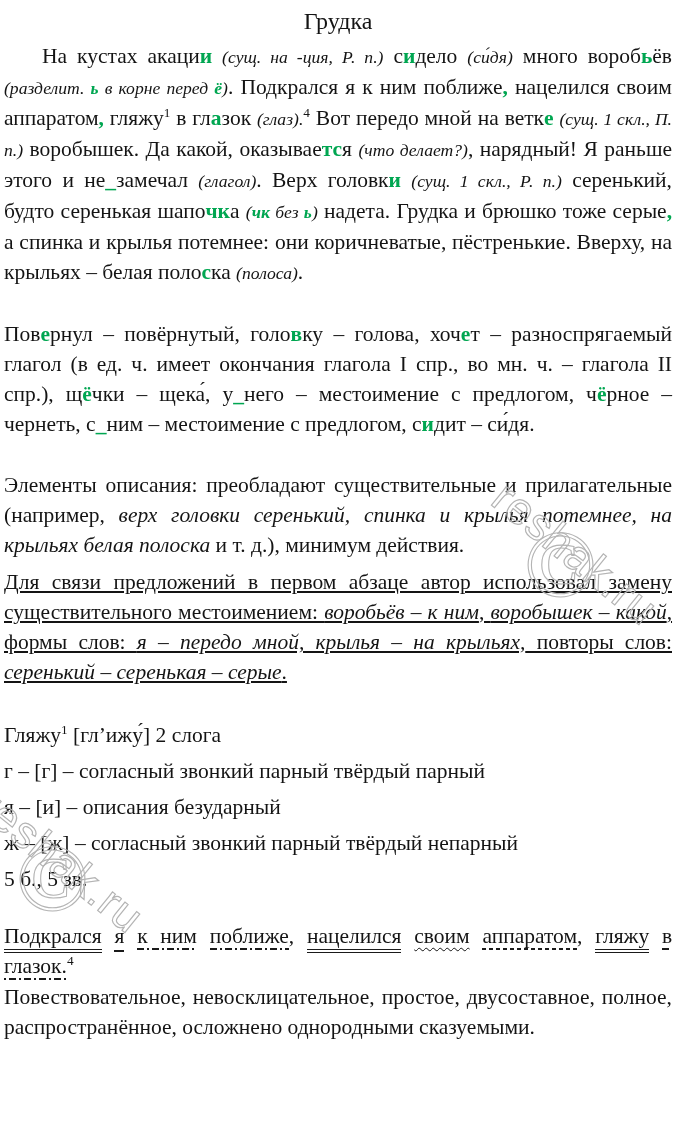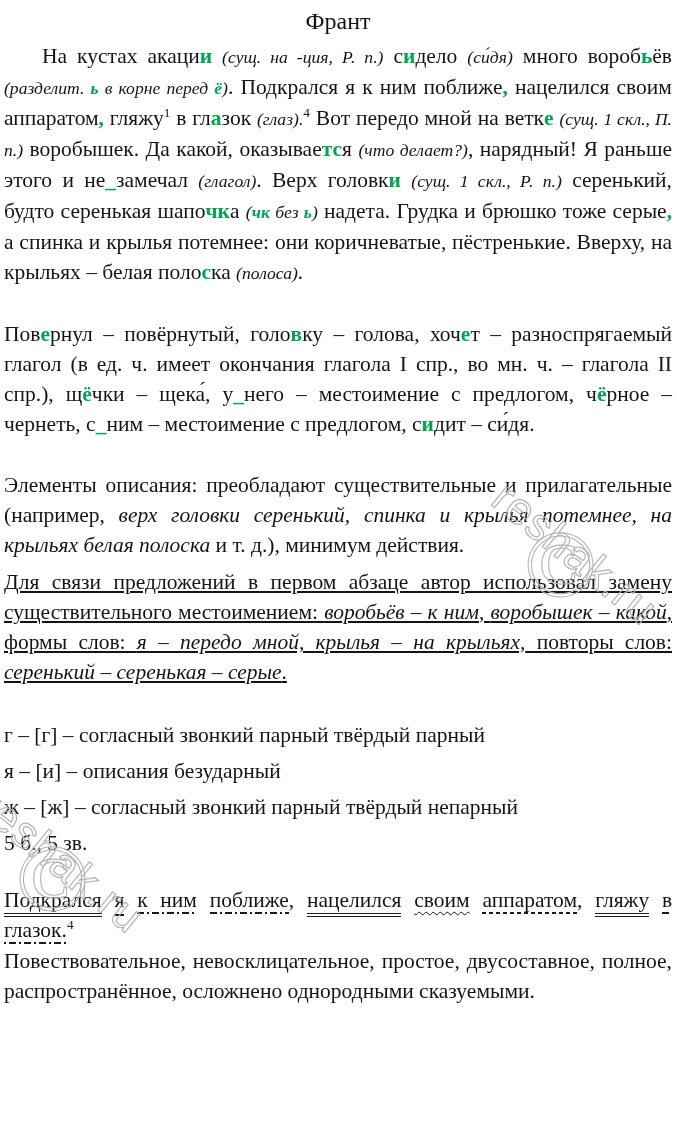--- a/index.html
+++ b/index.html
@@ -95,31 +95,32 @@
   .wm1 .wm-c { left: 24px; top: 44px; }
   .wm2 { left: -14px; top: 782px; }
   .wm2 .wm-text { left: 8px; top: 6px; }
   .wm2 .wm-c { left: 30px; top: 48px; }
 </style>
 </head>
 <body>
 
 <div class="page">
 
-  <div class="title">Франт</div>
+  <div class="title">Грудка</div>
 
   <p class="para indent"><span>На кустах акаци</span><span class="run-g">и</span><span> </span><span class="run-i">(сущ. на -ция, Р. п.)</span><span> с</span><span class="run-g">и</span><span>дело </span><span class="run-i">(си́дя)</span><span> много вороб</span><span class="run-g">ь</span><span>ёв </span><span class="run-i">(разделит. </span><span class="run-gi">ь</span><span class="run-i"> в корне перед </span><span class="run-gi">ё</span><span class="run-i">)</span><span>. Подкрался я к ним поближе</span><span class="run-g">,</span><span> нацелился своим аппаратом</span><span class="run-g">,</span><span> гляжу</span><sup>1</sup><span> в гл</span><span class="run-g">а</span><span>зок </span><span class="run-i">(глаз).</span><sup>4</sup><span> Вот передо мной на ветк</span><span class="run-g">е</span><span> </span><span class="run-i">(сущ. 1 скл., П. п.)</span><span> воробышек. Да какой, оказывае</span><span class="run-g">тс</span><span>я </span><span class="run-i">(что делает?)</span><span>, нарядный! Я раньше этого и не</span><span class="run-g">_</span><span>замечал </span><span class="run-i">(глагол)</span><span>. Верх головк</span><span class="run-g">и</span><span> </span><span class="run-i">(сущ. 1 скл., Р. п.)</span><span> серенький, будто серенькая шапо</span><span class="run-g">чк</span><span>а </span><span class="run-i">(</span><span class="run-gi">чк</span><span class="run-i"> без </span><span class="run-gi">ь</span><span class="run-i">)</span><span> надета. Грудка и брюшко тоже серые</span><span class="run-g">,</span><span> а спинка и крылья потемнее: они коричневатые, пёстренькие. Вверху, на крыльях – белая поло</span><span class="run-g">с</span><span>ка </span><span class="run-i">(полоса)</span><span>.</span></p>
 
   <p class="para"><span>Пов</span><span class="run-g">е</span><span>рнул – повёрнутый, голо</span><span class="run-g">в</span><span>ку – голова, хоч</span><span class="run-g">е</span><span>т – разноспрягаемый глагол (в ед. ч. имеет окончания глагола I спр., во мн. ч. – глагола II спр.), щ</span><span class="run-g">ё</span><span>чки – щека́, у</span><span class="run-g">_</span><span>него – местоимение с предлогом, ч</span><span class="run-g">ё</span><span>рное – чернеть, с</span><span class="run-g">_</span><span>ним – местоимение с предлогом, с</span><span class="run-g">и</span><span>дит – си́дя.</span></p>
 
   <p class="para p3"><span>Элементы описания: преобладают существительные и прилагательные (например, </span><span class="run-it">верх головки серенький, спинка и крылья потемнее, на крыльях белая полоска</span><span> и т. д.), минимум действия.</span></p>
 
   <p class="para p4"><span>Для связи предложений в первом абзаце автор использовал замену существительного местоимением: </span><span class="run-it">воробьёв – к ним</span><span>, </span><span class="run-it">воробышек – какой</span><span>, формы слов: </span><span class="run-it">я – передо мной, крылья – на крыльях,</span><span> повторы слов: </span><span class="run-it">серенький – серенькая – серые</span><span>.</span></p>
 
   <div class="phonetic">
+    <div class="phline"><span>Гляжу</span><sup>1</sup><span> [гл’ижу́] 2 слога</span></div>
     <div class="phline"><span>г – [г] – согласный звонкий парный твёрдый парный</span></div>
     <div class="phline"><span>я – [и] – описания безударный</span></div>
     <div class="phline"><span>ж – [ж] – согласный звонкий парный твёрдый непарный</span></div>
     <div class="phline"><span>5 б., 5 зв.</span></div>
   </div>
 
   <p class="para syntax"><span class="run-ud">Подкрался</span><span> </span><span class="run-us">я</span><span> </span><span class="run-udd">к ним</span><span> </span><span class="run-udd">поближе</span><span>, </span><span class="run-ud">нацелился</span><span> </span><span class="run-uw">своим</span><span> </span><span class="run-uda">аппаратом</span><span>, </span><span class="run-ud">гляжу</span><span> </span><span class="run-udd">в глазок.</span><sup>4</sup></p>
 
   <p class="para last"><span>Повествовательное, невосклицательное, простое, двусоставное, полное, распространённое, осложнено однородными сказуемыми.</span></p>
 

